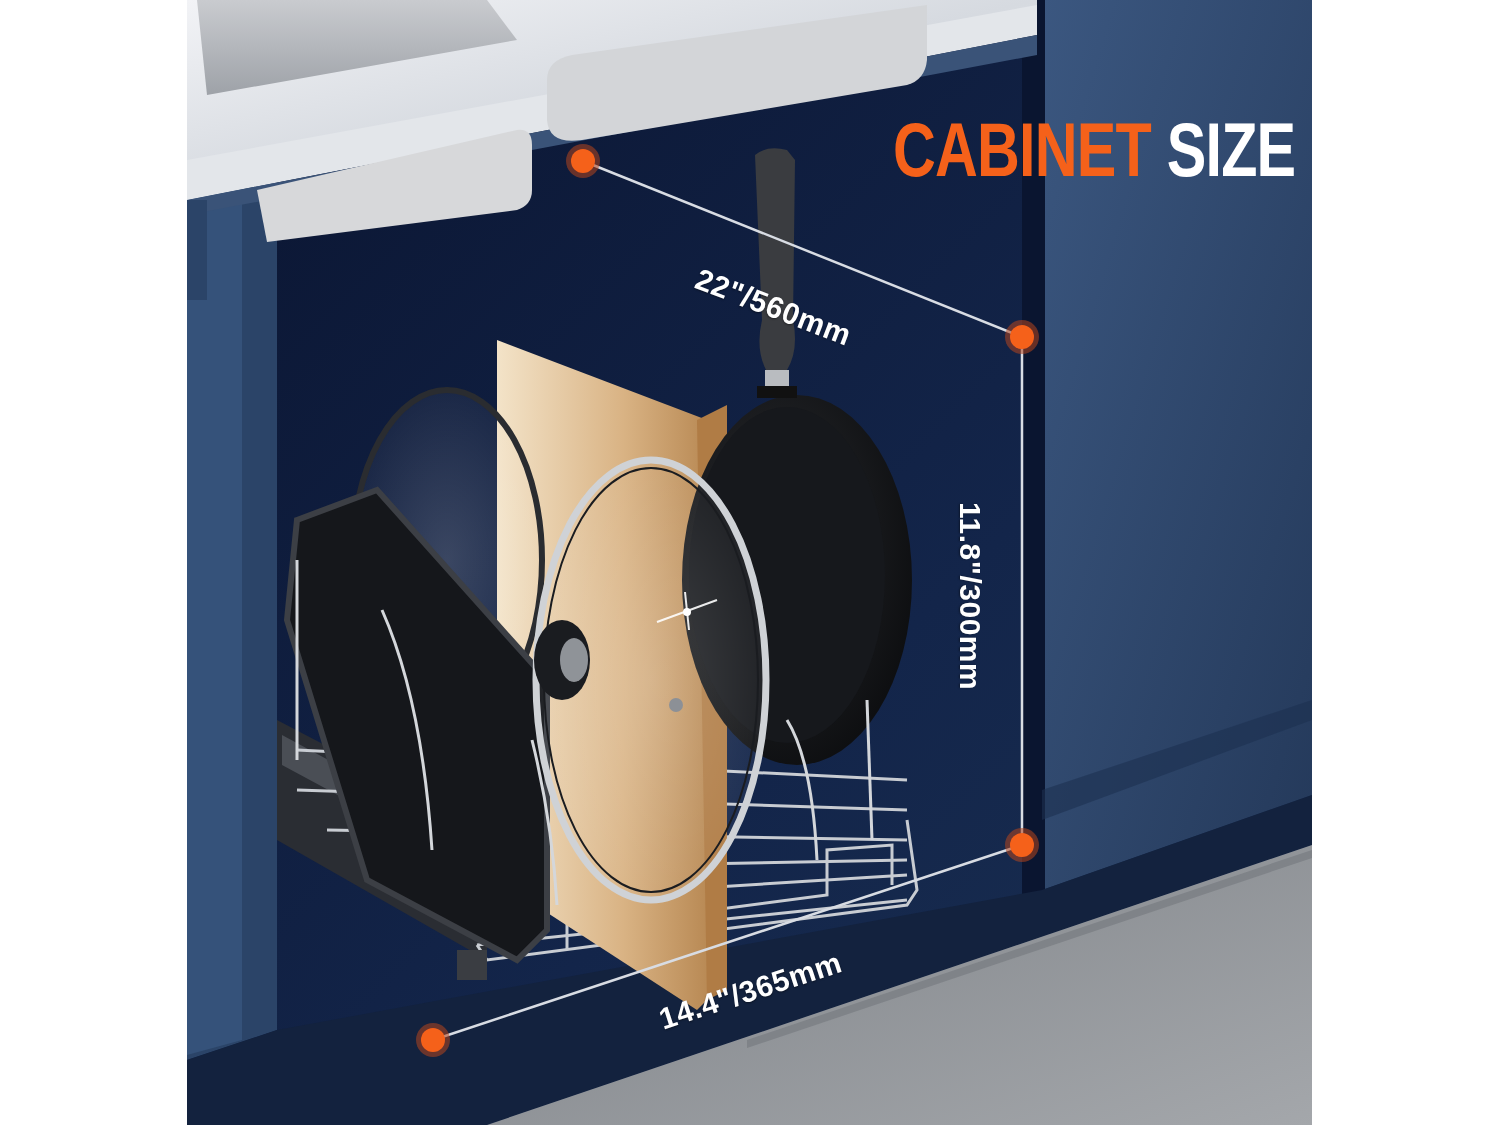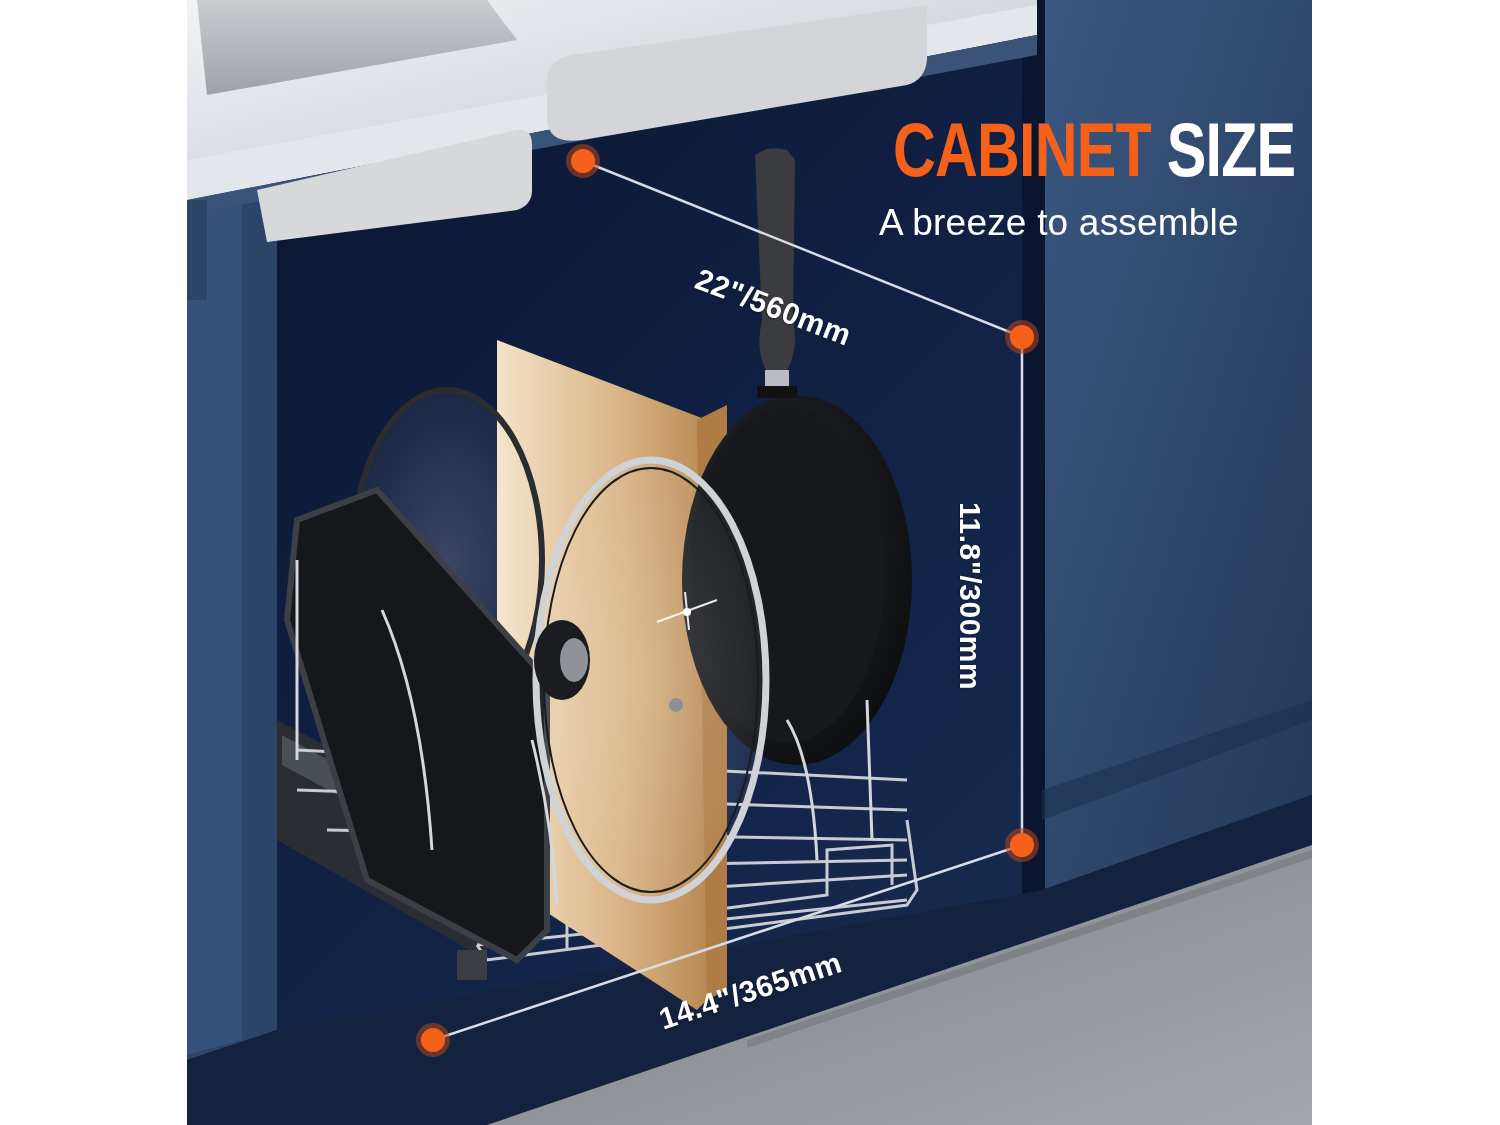--- a/index.html
+++ b/index.html
@@ -150,18 +150,17 @@
 
   <div style="position:absolute;left:384px;top:149px;width:24px;height:24px;border-radius:50%;background:#f5611a;box-shadow:0 0 0 5px rgba(180,70,30,0.55);"></div>
   <div style="position:absolute;left:823px;top:325px;width:24px;height:24px;border-radius:50%;background:#f5611a;box-shadow:0 0 0 5px rgba(180,70,30,0.55);"></div>
   <div style="position:absolute;left:823px;top:833px;width:24px;height:24px;border-radius:50%;background:#f5611a;box-shadow:0 0 0 5px rgba(180,70,30,0.55);"></div>
   <div style="position:absolute;left:234px;top:1028px;width:24px;height:24px;border-radius:50%;background:#f5611a;box-shadow:0 0 0 5px rgba(180,70,30,0.55);"></div>
 
   <div class="title">
     <span class="accent">CABINET</span>
     <span class="rest">SIZE</span>
   </div>
-  <div class="subtitle">A breeze to assemble</div>
 
   <div class="dim dim-depth">22"/560mm</div>
   <div class="dim dim-height">11.8"/300mm</div>
   <div class="dim dim-width">14.4"/365mm</div>
 </div>
 
 </body></html>

